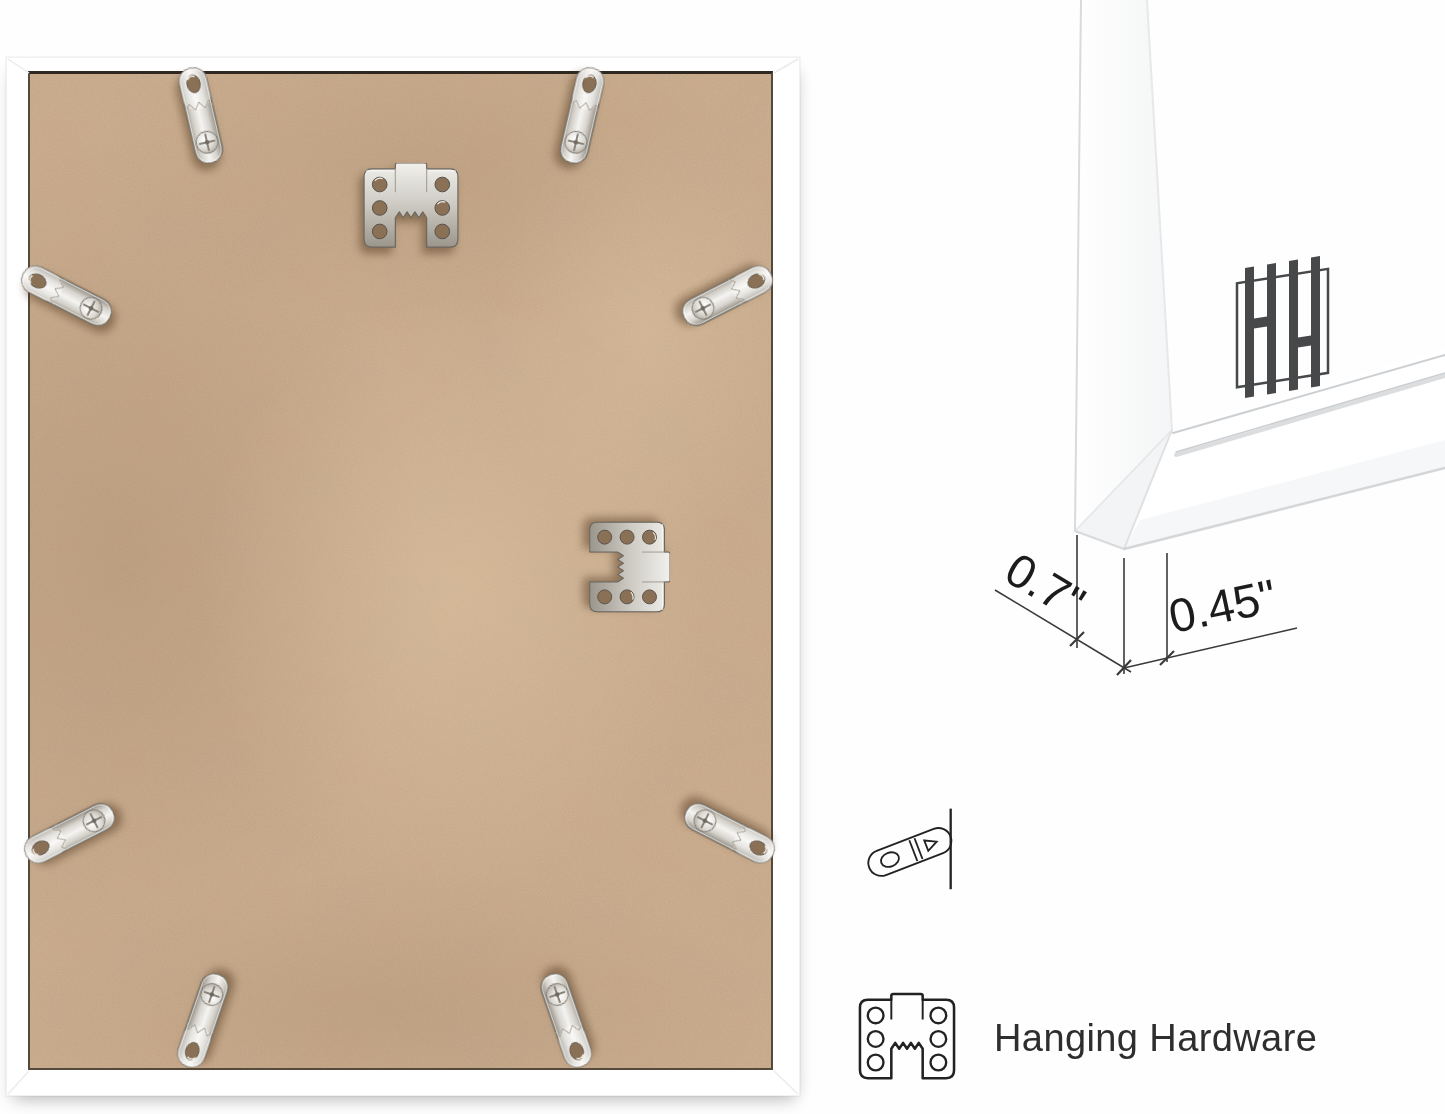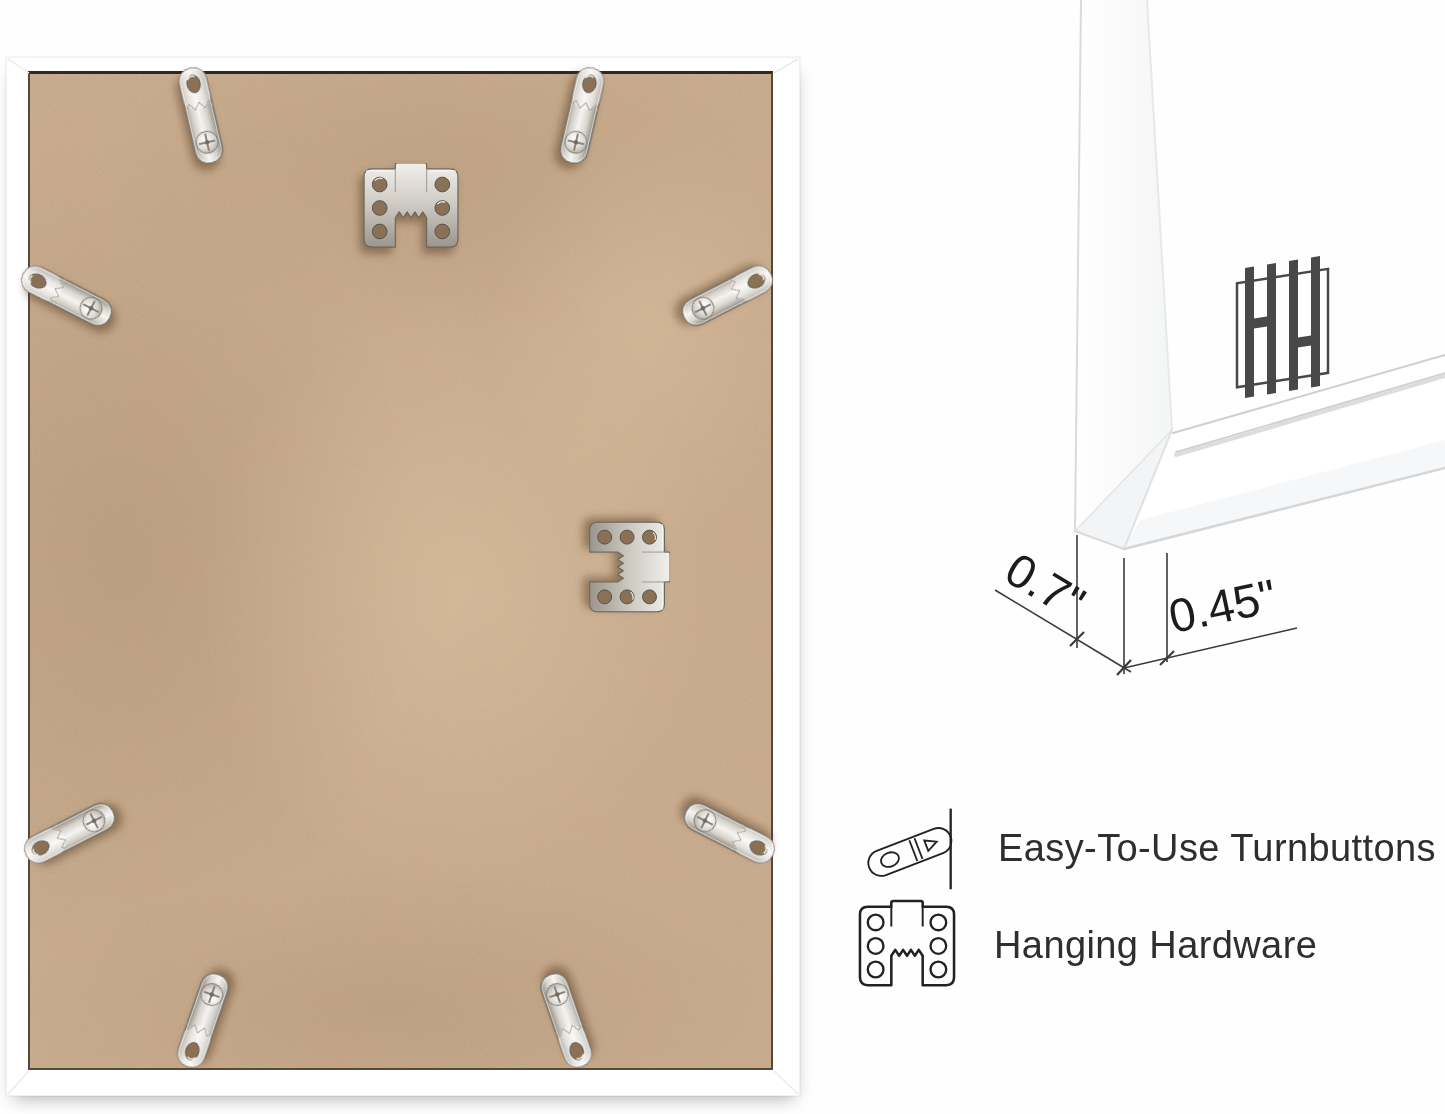--- a/index.html
+++ b/index.html
@@ -20,21 +20,21 @@
       filter:drop-shadow(-4px 6px 4px rgba(70,45,20,.45));}
 
   
   .corner-svg{position:absolute;left:975px;top:0;width:470px;height:700px;}
   .dim-text{font-family:"Liberation Sans",sans-serif;font-size:47px;fill:#1c1c1c;}
 
   
   .feature{position:absolute;left:858px;display:flex;align-items:center;gap:38px;}
   .feature .label{font-size:38px;color:#2e2e2e;letter-spacing:.4px;white-space:nowrap;}
   .f1{top:803px;height:90px;}
-  .f2{top:896px;height:98px;}
+  .f2{top:989px;height:98px;}
 </style>
 </head>
 <body>
 
 <div class="stage">
 
   <svg width="0" height="0" style="position:absolute">
     <defs>
       <linearGradient id="tbg" x1="0" y1="0" x2="1" y2="0">
         <stop offset="0" stop-color="#a39e94"></stop>
@@ -219,21 +219,20 @@
     <svg width="102" height="88" viewBox="0 0 110 95">
       <line x1="100" y1="5" x2="100" y2="92" stroke="#222" stroke-width="2.5"></line>
       <g transform="rotate(-21 97 36)" fill="none" stroke="#222" stroke-width="2">
         <rect x="6" y="22" width="94" height="28" rx="14"></rect>
         <ellipse cx="30" cy="36" rx="10" ry="7.5"></ellipse>
         <line x1="57" y1="24" x2="57" y2="48"></line>
         <line x1="63" y1="24" x2="63" y2="48"></line>
         <path d="M72,30 L84,36 L72,42 Z"></path>
       </g>
     </svg>
-    <span class="label">Easy-To-Use Turnbuttons</span>
   </div>
 
   <div class="feature f2">
     <svg width="98" height="94" viewBox="0 0 100 90">
       <path d="M10,6 H34 V2 Q34,0 36,0 H64 Q66,0 66,2 V6 H90 Q98,6 98,14 V78 Q98,86 90,86
                H66 V56 L62,50 L58,56 L54,50 L50,56 L46,50 L42,56 L38,50 L34,56 V86 H10
                Q2,86 2,78 V14 Q2,6 10,6 Z" fill="none" stroke="#222" stroke-width="2.6" stroke-linejoin="round"></path>
       <path d="M34,6 V26 M66,6 V26" stroke="#222" stroke-width="2"></path>
       <g fill="none" stroke="#222" stroke-width="2.4">
         <circle cx="18" cy="22" r="8"></circle>

